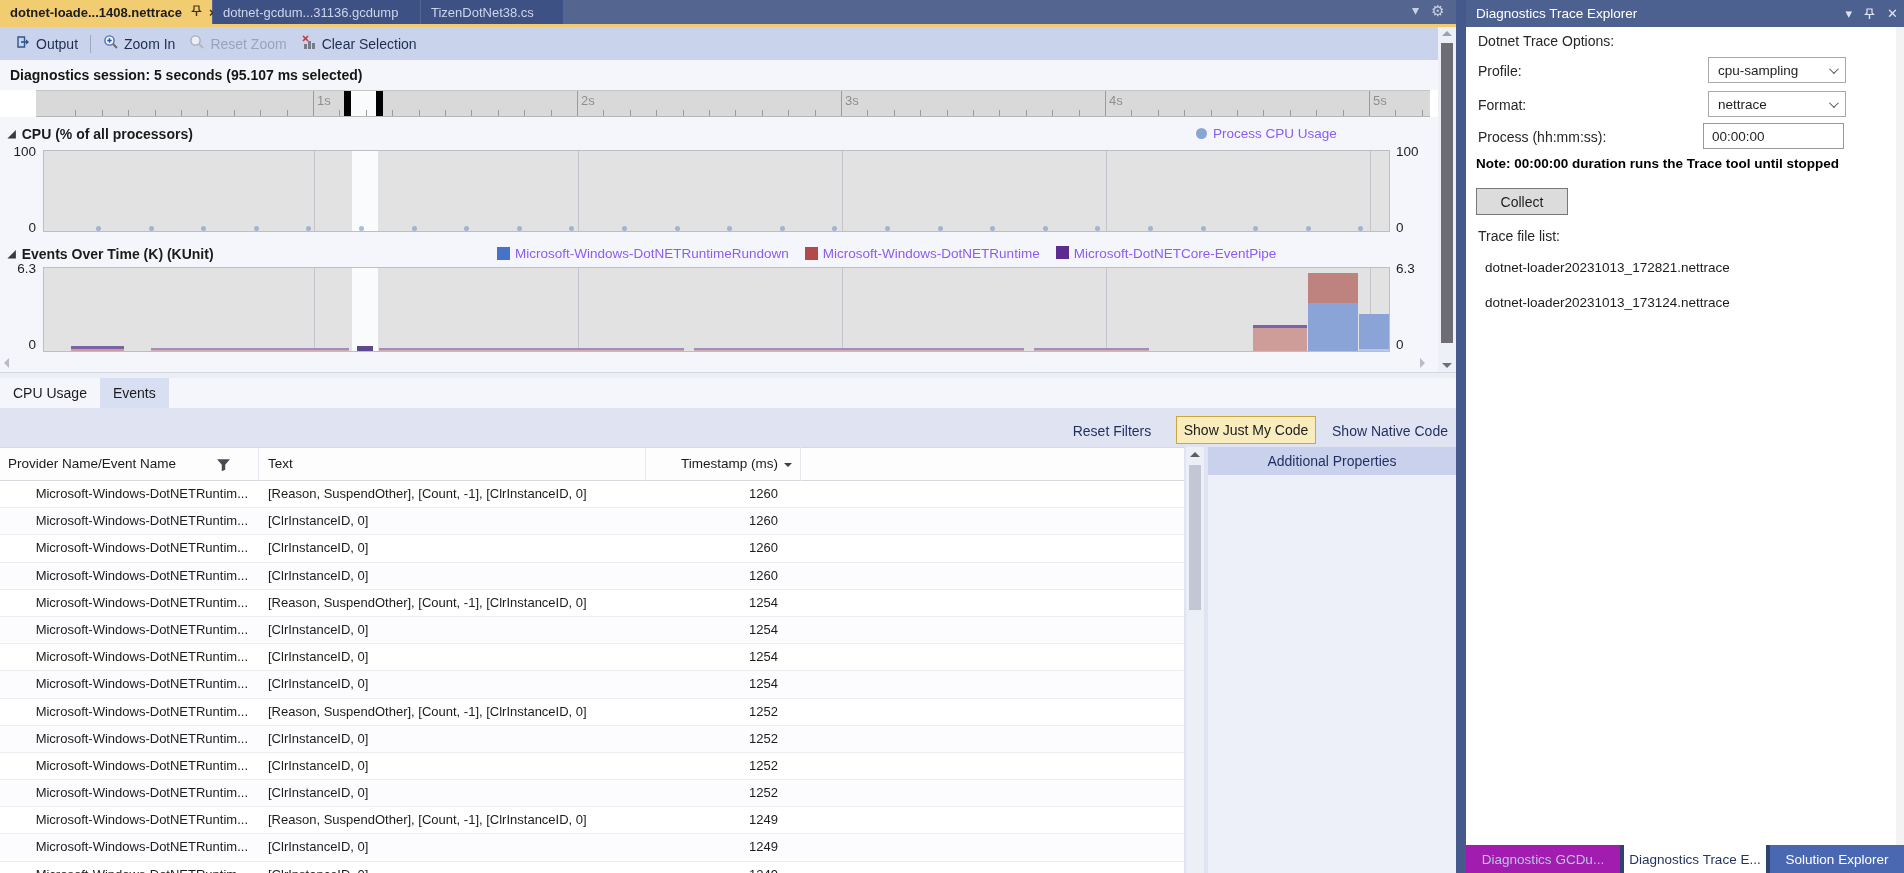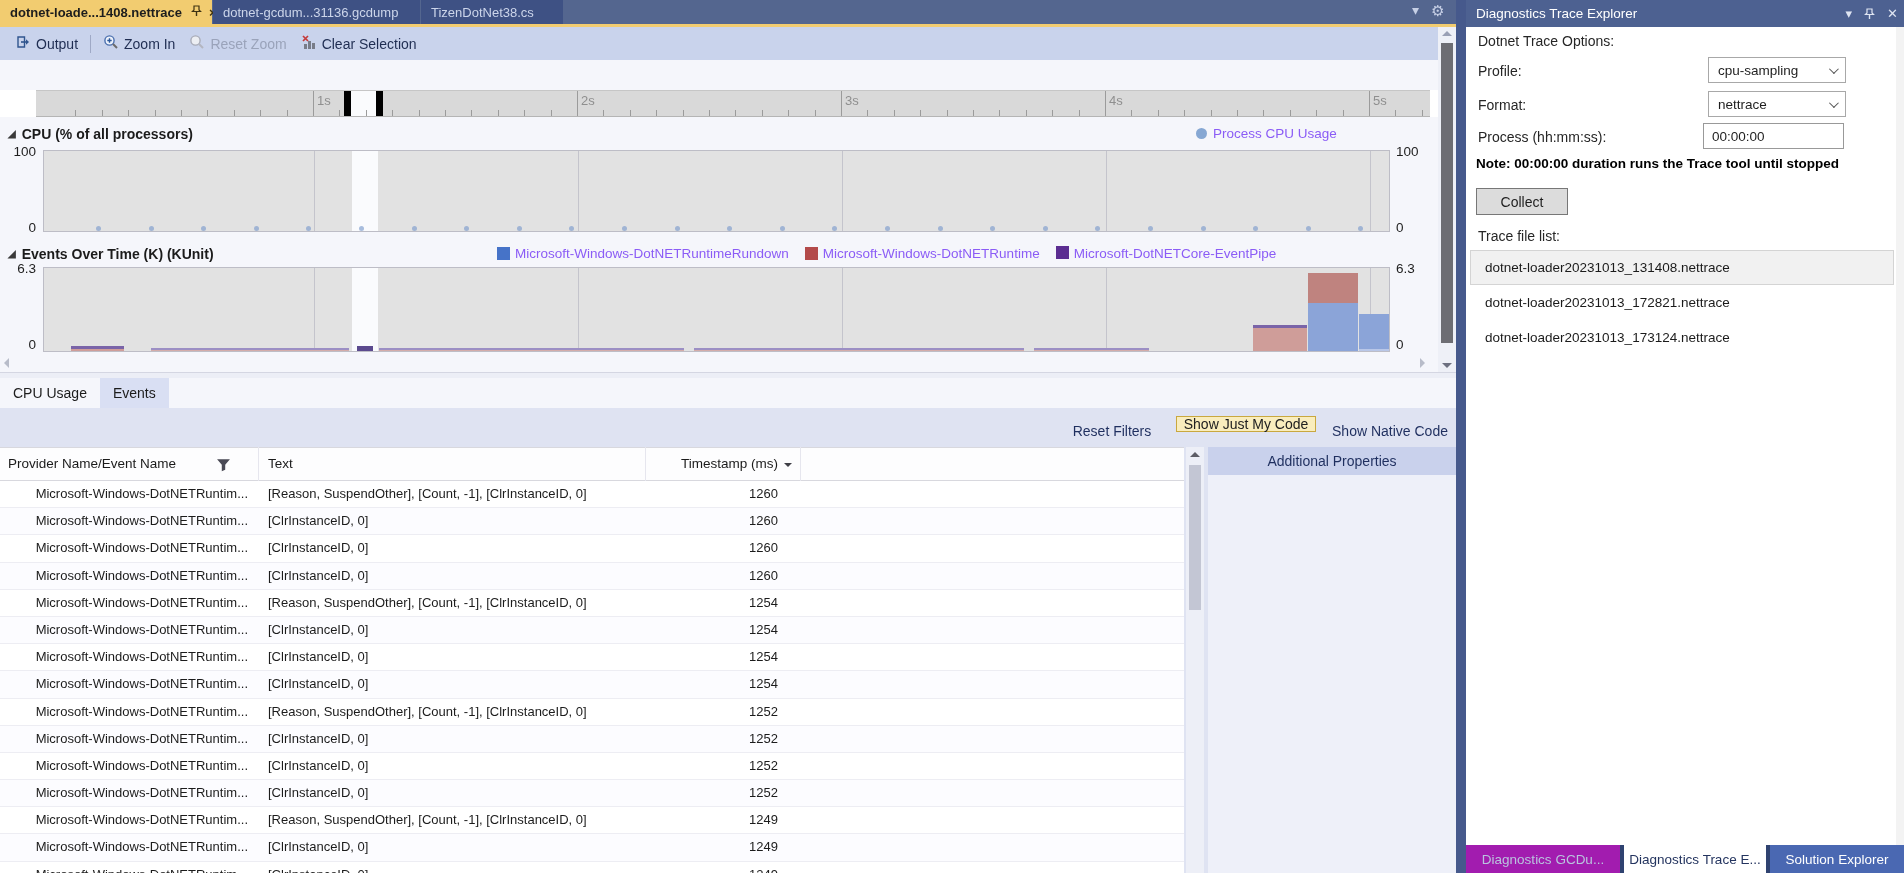--- a/index.html
+++ b/index.html
@@ -178,20 +178,23 @@
             <rect x="3" y="10" width="3" height="5" fill="#787c88"></rect>
             <rect x="7" y="7" width="3" height="8" fill="#787c88"></rect>
             <rect x="11" y="9" width="3" height="6" fill="#787c88"></rect>
             <path d="M2 2l5 5M7 2L2 7" stroke="#c43b3b" stroke-width="1.7"></path>
           </svg>
       </span>
       <span>Clear Selection</span>
     </div>
   </div>
 
+  <div class="session">
+    <span>Diagnostics session: 5 seconds (95.107 ms selected)</span>
+  </div>
 
   <div class="ruler">
     <div class="ruler-body">
       <div class="sel-band" style="left:315px;width:25px;"></div>
       <div class="sel-handle" style="left:308px;"></div>
       <div class="sel-handle" style="left:340px;"></div>
     <div class="tick-major" style="left: 277px;"></div>
         <div class="tick-label" style="left: 281px;">1s</div>
         <div class="tick-major" style="left: 541px;"></div>
         <div class="tick-label" style="left: 545px;">2s</div>
@@ -365,21 +368,21 @@
       </div>
     <div class="ltab active">
         <span>Events</span>
       </div>
   </div>
 
   <div class="lower">
     <div class="flt-link" style="left:1056px;top:10px;width:112px;height:26px;">
       <span>Reset Filters</span>
     </div>
-    <div class="flt-btn" style="left:1176px;top:8px;width:140px;height:16px;">
+    <div class="flt-btn" style="left:1176px;top:8px;width:140px;height:28px;">
       <span>Show Just My Code</span>
     </div>
     <div class="flt-link" style="left:1326px;top:10px;width:128px;height:26px;">
       <span>Show Native Code</span>
     </div>
 
     <div class="etable">
       <div class="thead">
         <span style="position:absolute;left:8px;top:8px;">Provider Name/Event Name</span>
         <span style="position:absolute;left:216px;top:9px;">
@@ -519,21 +522,20 @@
     <input class="tw-input" style="left: 237px; top: 123px; width: 141px;" value="00:00:00">
 
     <div class="tw-note" style="left:10px;top:156px;">Note: 00:00:00 duration runs the Trace tool until stopped</div>
 
     <div class="collect-btn" style="left:10px;top:188px;">
       <span>Collect</span>
     </div>
 
     <div class="tw-label" style="left:12px;top:228px;">Trace file list:</div>
     <div class="tracelist" id="tracelist">
-        <div class="trace-item selected">dotnet-loader20231013_131408.nettrace</div>
         <div class="trace-item">dotnet-loader20231013_172821.nettrace</div>
         <div class="trace-item">dotnet-loader20231013_173124.nettrace</div>
       </div>
 
     <div class="tool-rstrip"></div>
   </div>
 
   <div class="btabs">
     <div class="btab dim">
         <span>Diagnostics GCDu...</span>

